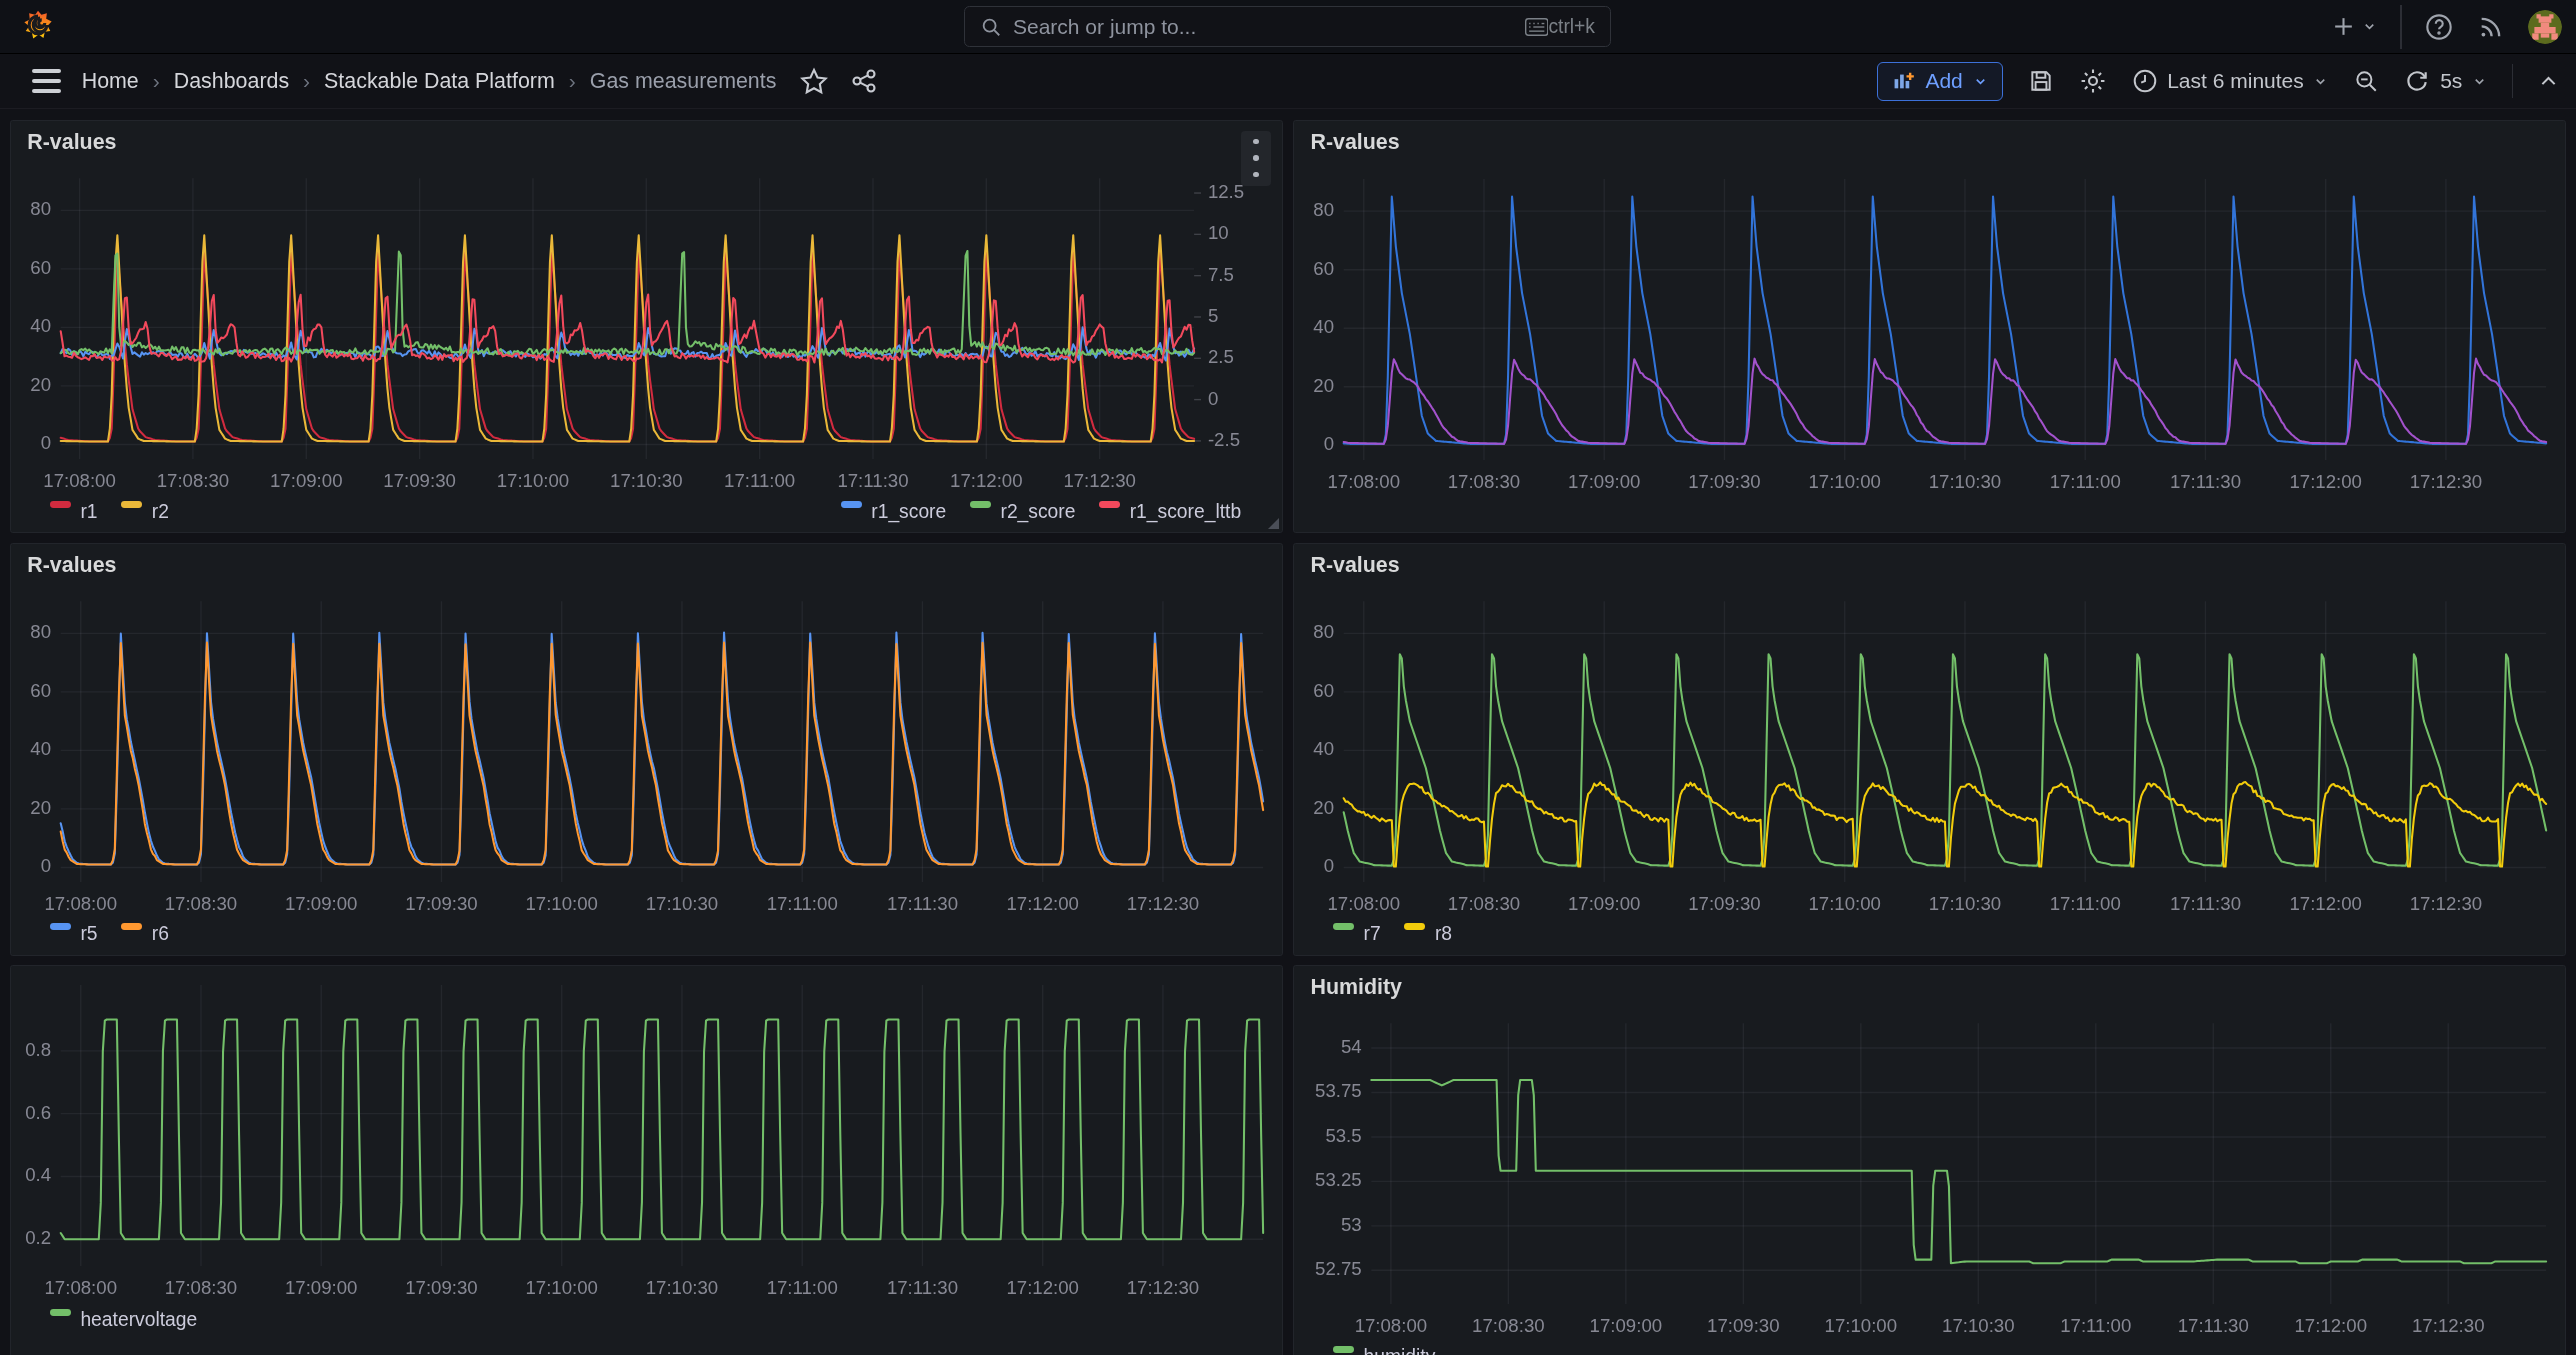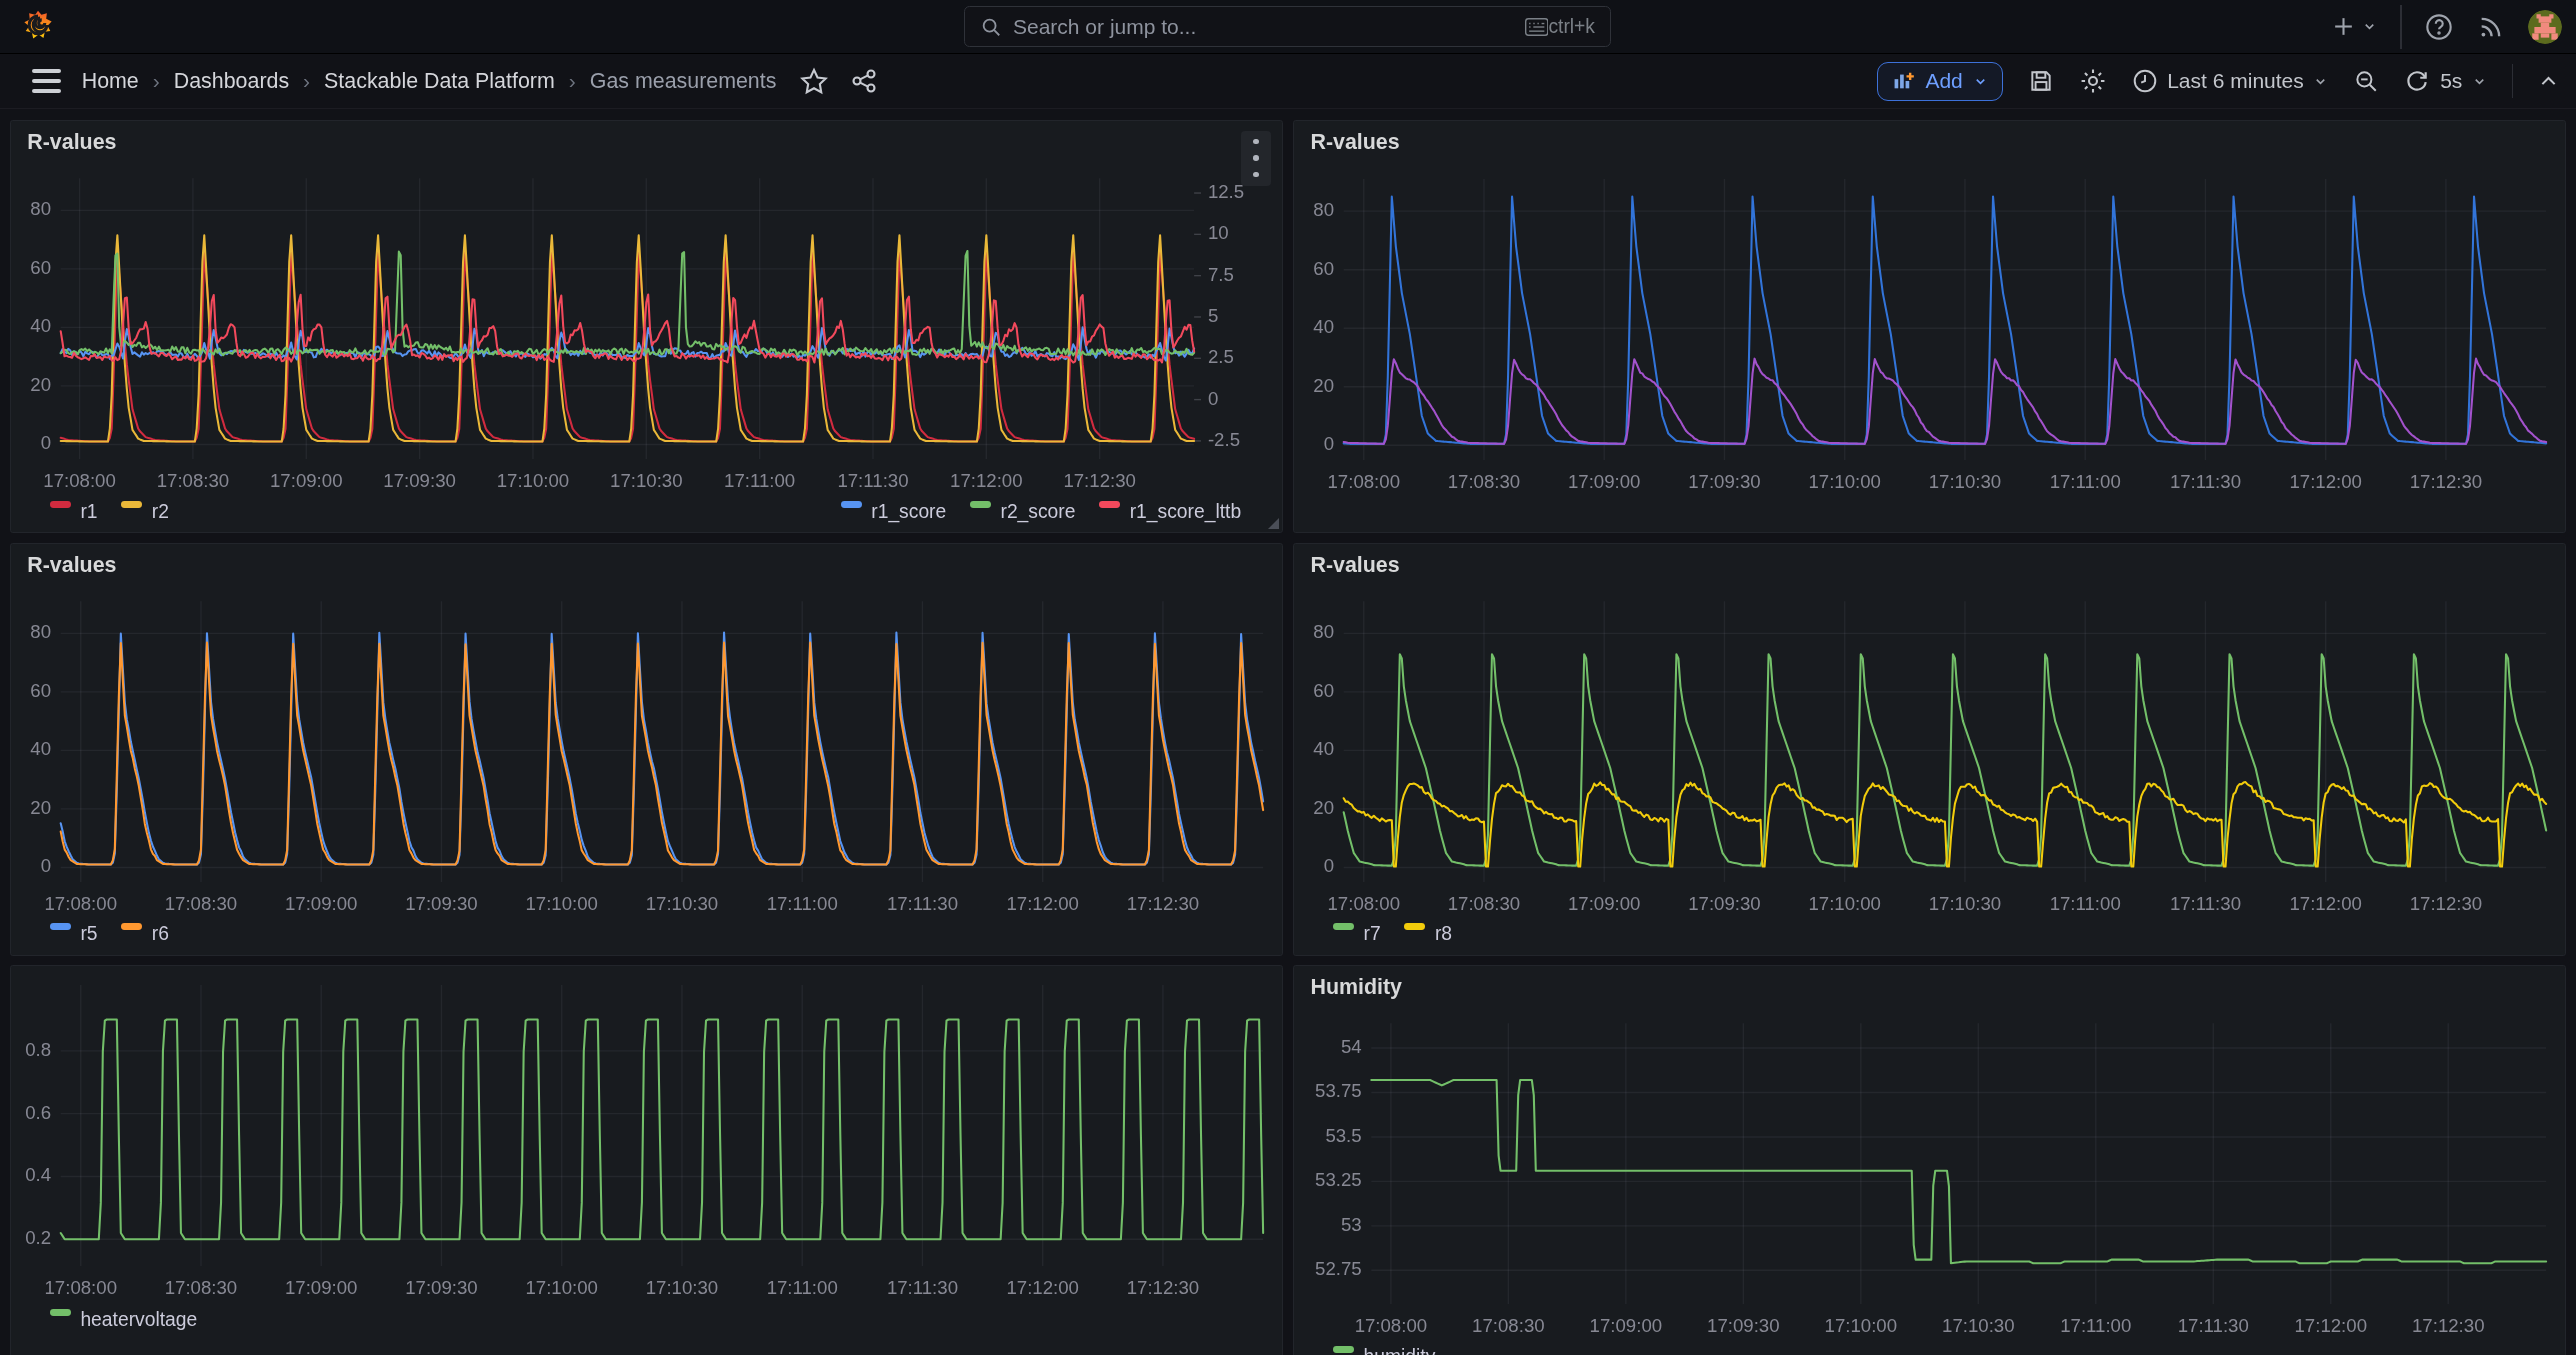--- a/index.html
+++ b/index.html
@@ -26,21 +26,21 @@
   .subnav { height:55px; background:#111217; display:flex; align-items:center;
     padding:0 19.3px; border-bottom:1.4px solid rgba(204,204,220,0.06); position:relative; }
   .burger { display:flex; flex-direction:column; gap:6.2px; margin:0 21px 0 12.4px; cursor:pointer; }
   .burger span { display:block; width:29px; height:4.1px; background:#cdd0d5; border-radius:2.1px; }
   .crumbs { display:flex; align-items:center; gap:14px; font-size:21.4px; }
   .crumbs .crumb { color:#d5d6db; cursor:pointer; white-space:nowrap; }
   .crumbs .crumb.current { color:#9a9fab; }
   .crumbs .sep { color:#6e7480; font-size:21px; }
   .crumb-icons { display:flex; align-items:center; gap:22px; margin-left:23.5px; }
   .toolbar-right { position:absolute; right:16.6px; display:flex; align-items:center; gap:25px; }
-  .add-btn { display:flex; align-items:center; gap:9.7px; border:1.4px solid #3d71d9; border-radius:11px;
+  .add-btn { display:flex; align-items:center; gap:9.7px; border:1.4px solid #3d71d9; border-radius:6px;
     height:39px; padding:0 14px; color:#6e9fff; font-size:21px; cursor:pointer; background:rgba(61,113,217,0.08); }
   .tool-item { display:flex; align-items:center; gap:9.7px; color:#c3c6cc; font-size:21px; cursor:pointer; }
   .caret { color:#9fa4ad; }
 
   
   .dash { padding:11px 9.7px; display:grid; grid-template-columns:1fr 1fr;
     grid-auto-rows:413px; gap:9.7px; }
   .panel { background:#181b1f; border:1.4px solid #22252b; border-radius:2.8px; position:relative;
     display:flex; flex-direction:column; }
   .panel-header { height:39px; display:flex; align-items:center; padding:4.1px 14px 0 16.6px; }

